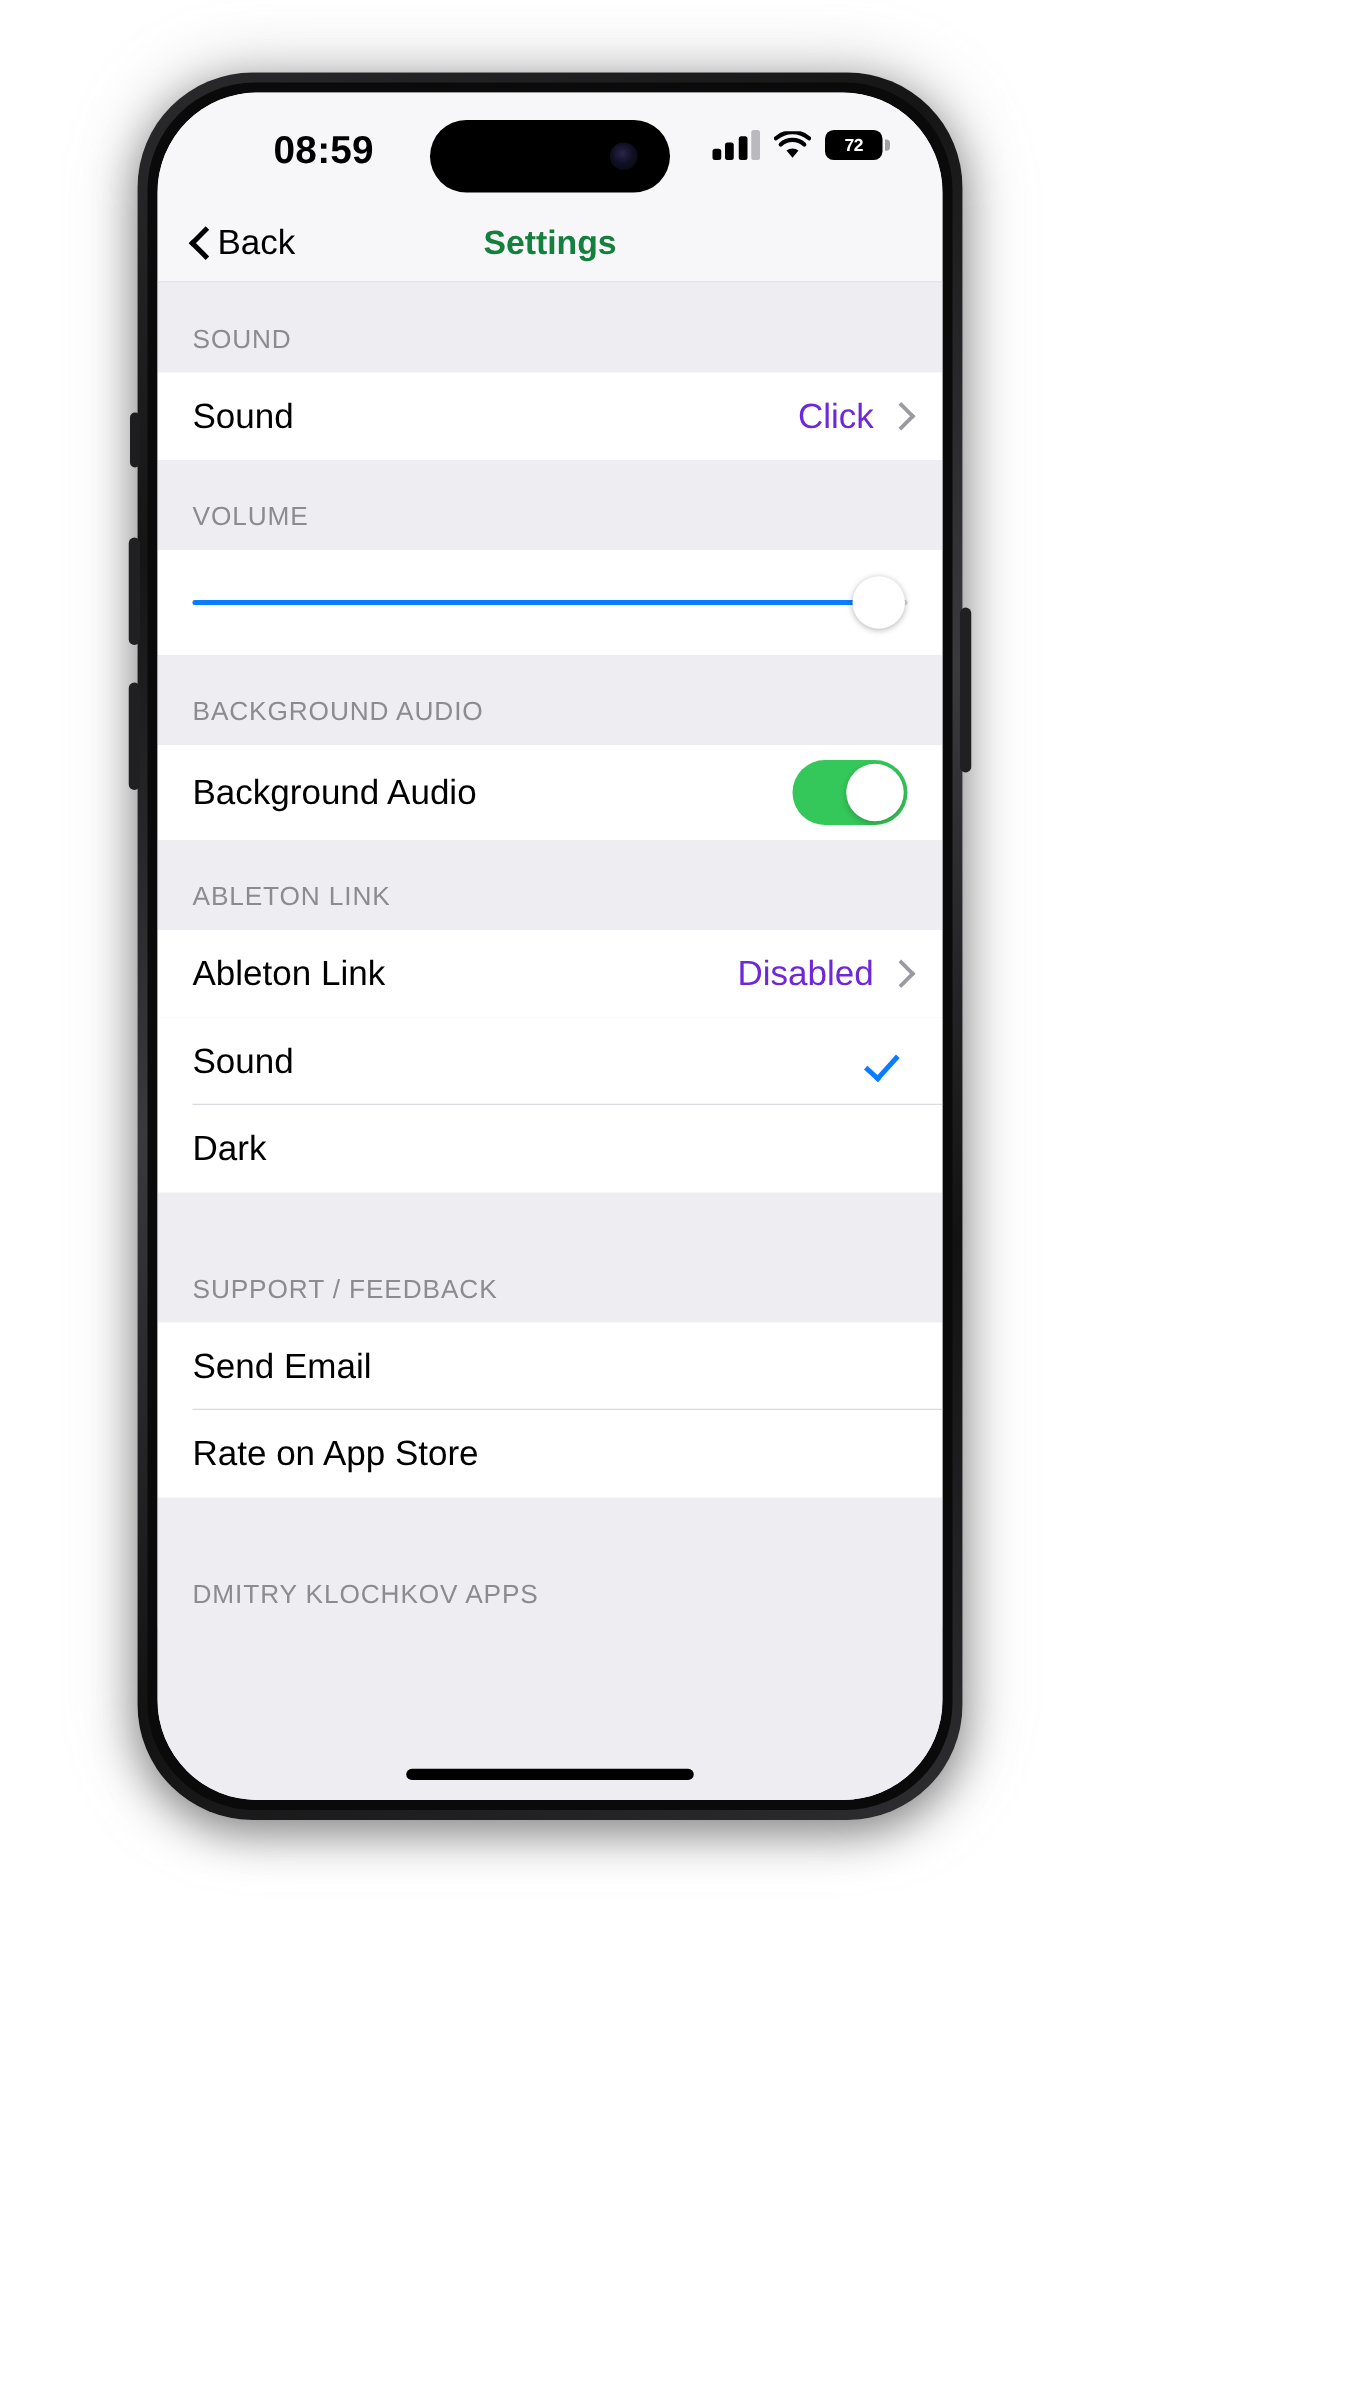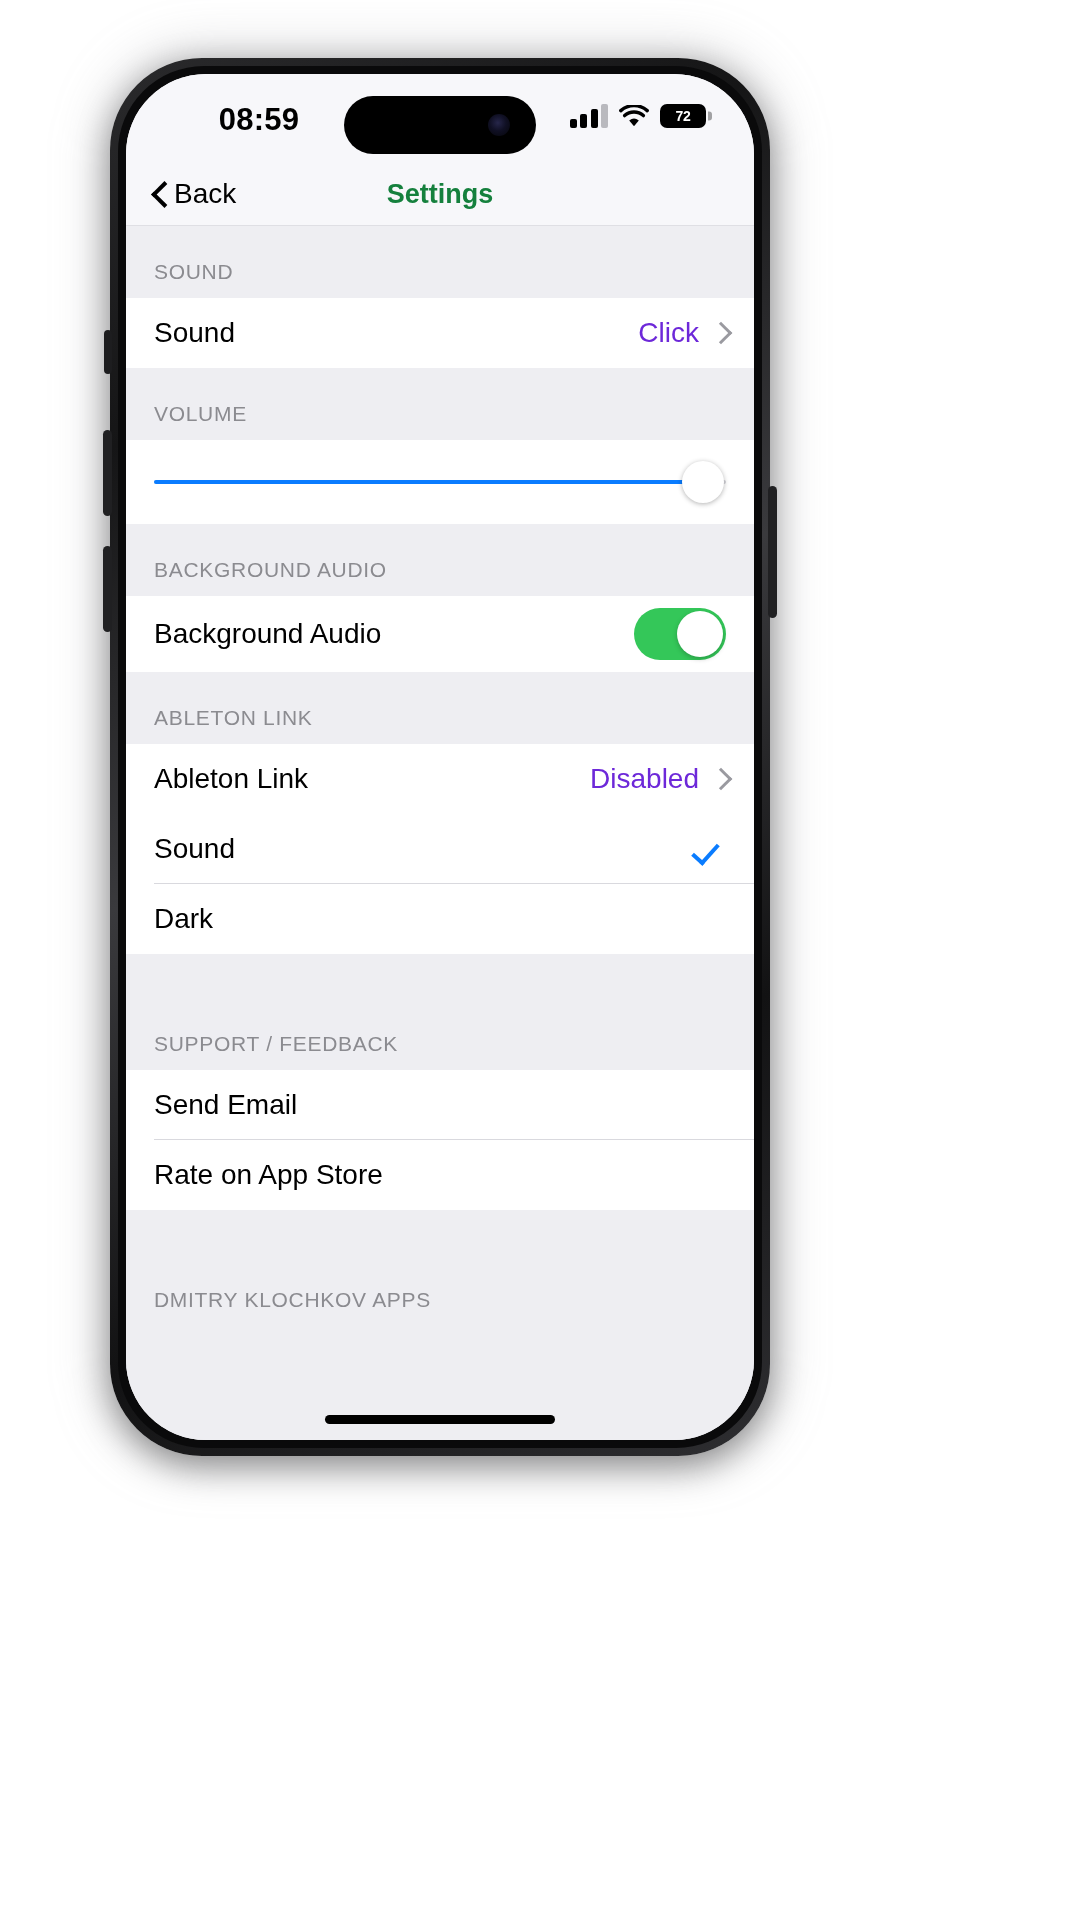--- a/index.html
+++ b/index.html
@@ -141,21 +141,21 @@
     overflow: hidden;
   }
   .sec-header {
     height: 72px;
     display: flex; align-items: flex-end;
     padding: 0 0 14px 28px;
     font-size: 21px; color: #8b8b90;
     letter-spacing: 0.7px;
     background: #eeeef2;
   }
-  .sec-header.tall { height: 104px; margin-top: 12px; }
+  .sec-header.tall { height: 104px; }
   .sec-header.short { height: 72px; }
   .cell {
     position: relative;
     background: #ffffff;
     height: 70px;
     display: flex; align-items: center;
     padding: 0 28px;
   }
   .cell.tall { height: 76px; }
   .cell-sep {

